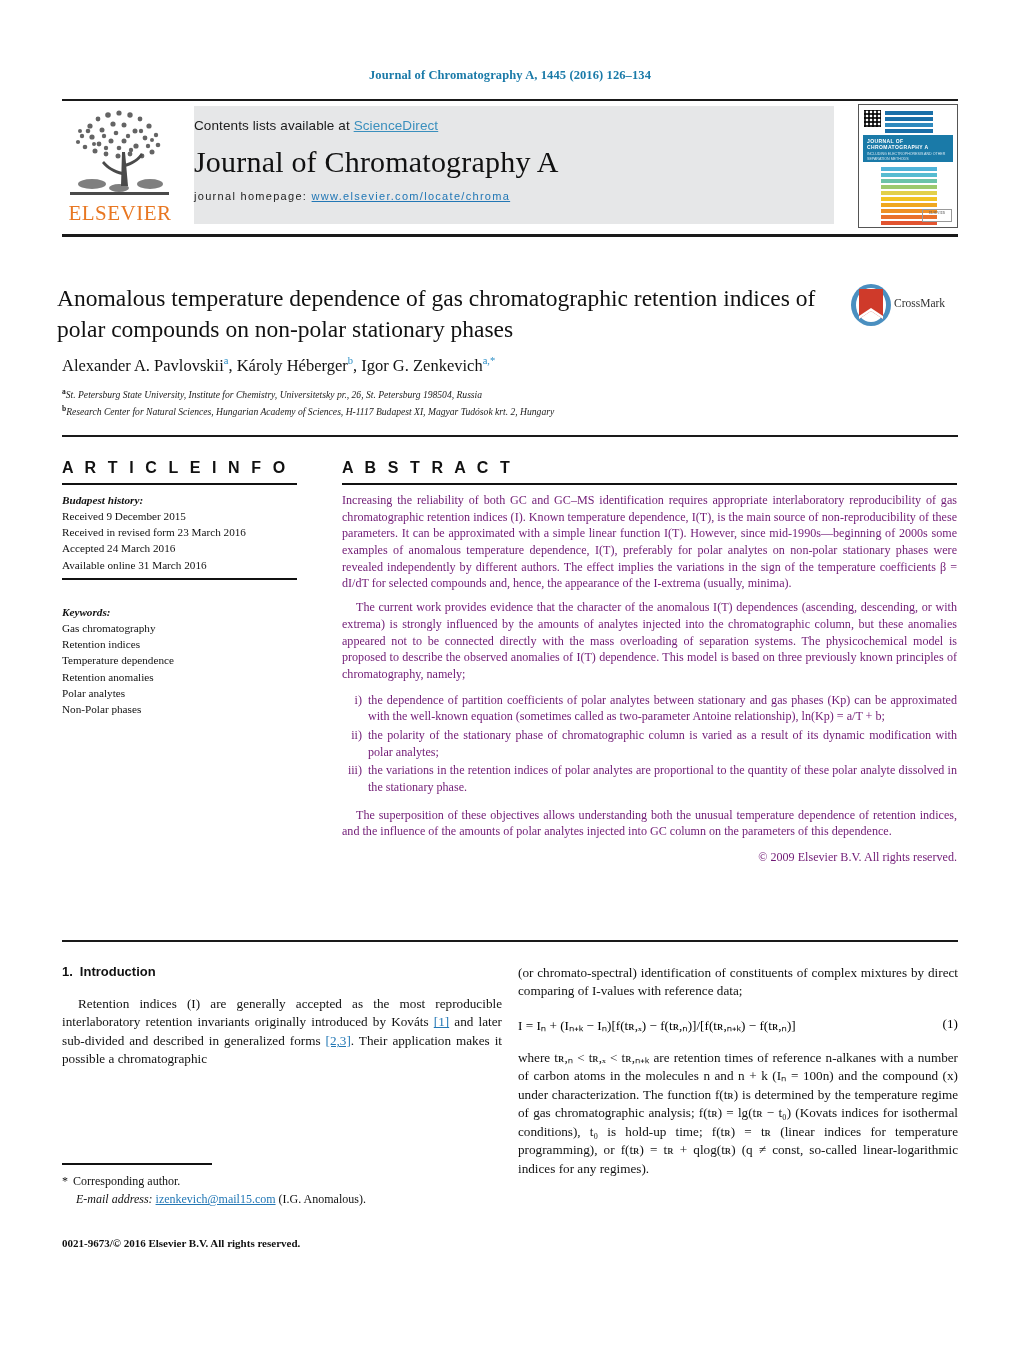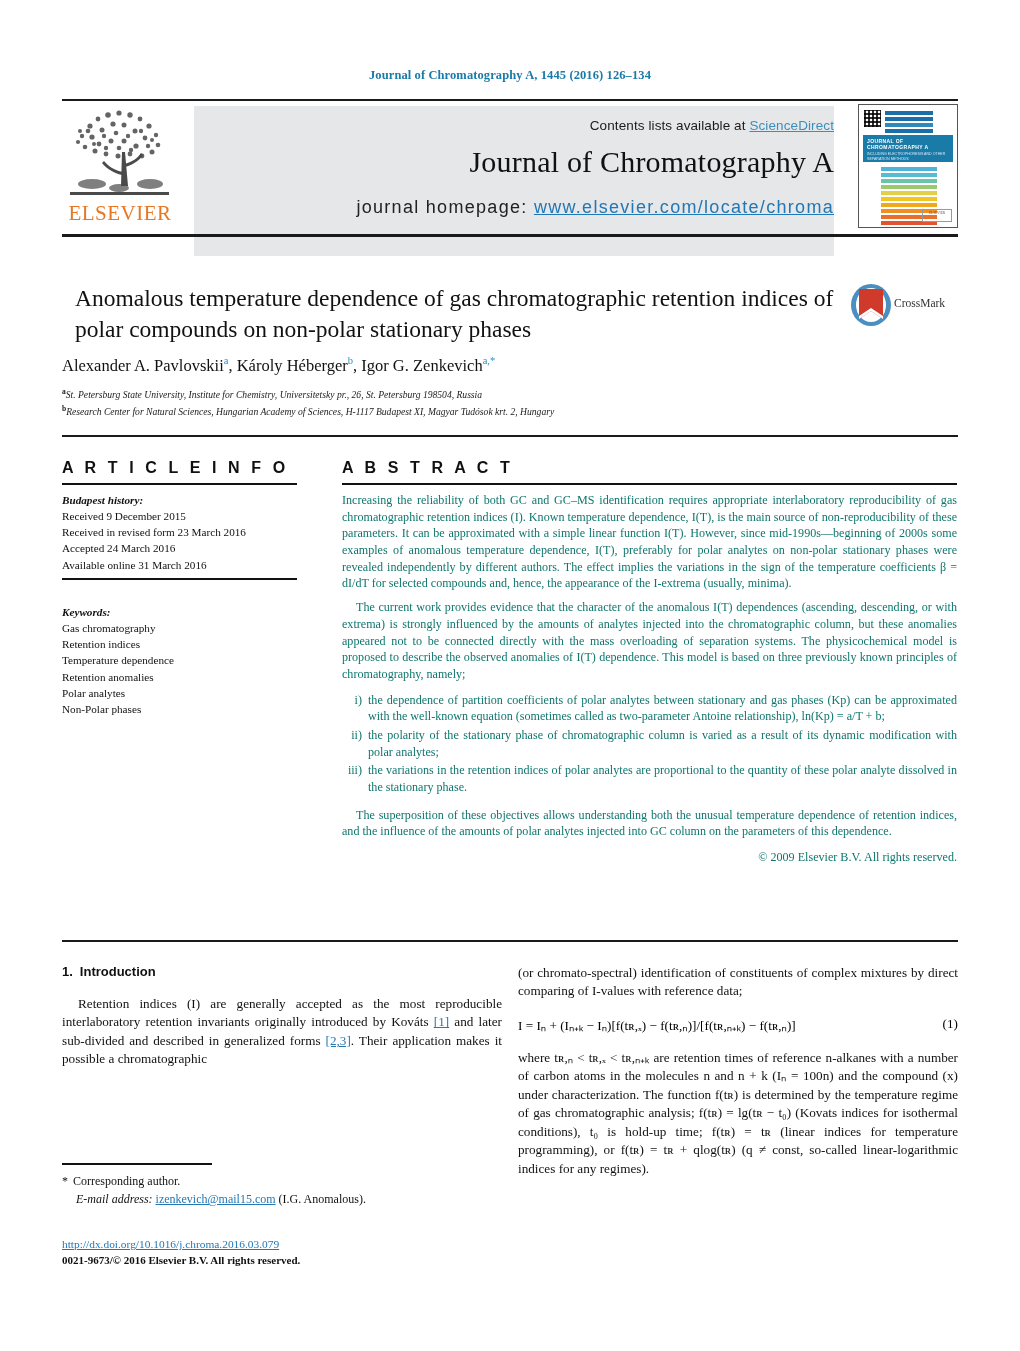--- a/index.html
+++ b/index.html
@@ -70,43 +70,43 @@
     font-family: "Liberation Serif", serif;
     font-size: 21px;
     letter-spacing: 0.5px;
     color: #e87722;
   }
   .journal-box {
     position: absolute;
     left: 132px;
     top: 2px;
     width: 640px;
-    height: 150px;
+    height: 118px;
     background: #e6e7e8;
-    text-align: right;
+    text-align: left;
   }
   .contents-line {
     margin-top: 12px;
     font-family: "Liberation Sans", sans-serif;
     font-size: 13.5px;
     color: #1b1b1b;
     letter-spacing: 0.1px;
   }
   .contents-line .sd { color: #3a8fbd; }
   .journal-title {
     margin-top: 12px;
     font-family: "Liberation Serif", serif;
     font-size: 30px;
     color: #111;
     letter-spacing: 0.2px;
   }
   .homepage-line {
-    margin-top: 18px;
+    margin-top: 11px;
     font-family: "Liberation Sans", sans-serif;
-    font-size: 18px;
+    font-size: 11px;
     letter-spacing: 1.3px;
     color: #222;
   }
   .homepage-line .url { color: #2277b5; }
 
   
   .cover {
     position: absolute;
     right: 0;
     top: 0;
@@ -152,21 +152,21 @@
     left: 62px;
     width: 896px;
     height: 3px;
     background: #1a1a1a;
   }
 
   
   .title {
     position: absolute;
     top: 283px;
-    left: 75px;
+    left: 57px;
     width: 760px;
     font-family: "Liberation Serif", serif;
     font-size: 23.5px;
     line-height: 1.33;
     color: #111;
   }
   .crossmark {
     position: absolute;
     top: 283px;
     right: 62px;
@@ -264,21 +264,21 @@
 
   .abs-col {
     position: absolute;
     top: 492px;
     left: 342px;
     width: 615px;
     font-family: "Liberation Serif", serif;
     font-size: 12.1px;
     line-height: 1.38;
     text-align: justify;
-    color: #0f766e;
+    color: #701a75;
   }
   .abs-col p { margin: 0 0 0 0; }
   .abs-col p.indent { text-indent: 14px; margin-top: 7px; }
   .abs-list {
     margin: 9px 0 0 0;
     padding: 0;
     list-style: none;
   }
   .abs-list li {
     position: relative;
@@ -582,17 +582,16 @@
       <span class="star">*</span><span>Corresponding author.</span>
     </div>
     <div class="l2">
       <span class="em-label">E-mail address:</span>
       <a class="mail" href="#">izenkevich@mail15.com</a>
       <span>(I.G. Anomalous).</span>
     </div>
   </div>
 
   <div class="doi-block">
-    <div><a class="doi" href="#">http://dx.doi.org/10.1016/j.chroma.2016.03.079</a></div>
     <div class="issn">0021-9673/© 2016 Elsevier B.V. All rights reserved.</div>
   </div>
 
 </div>
 
 </body></html>

